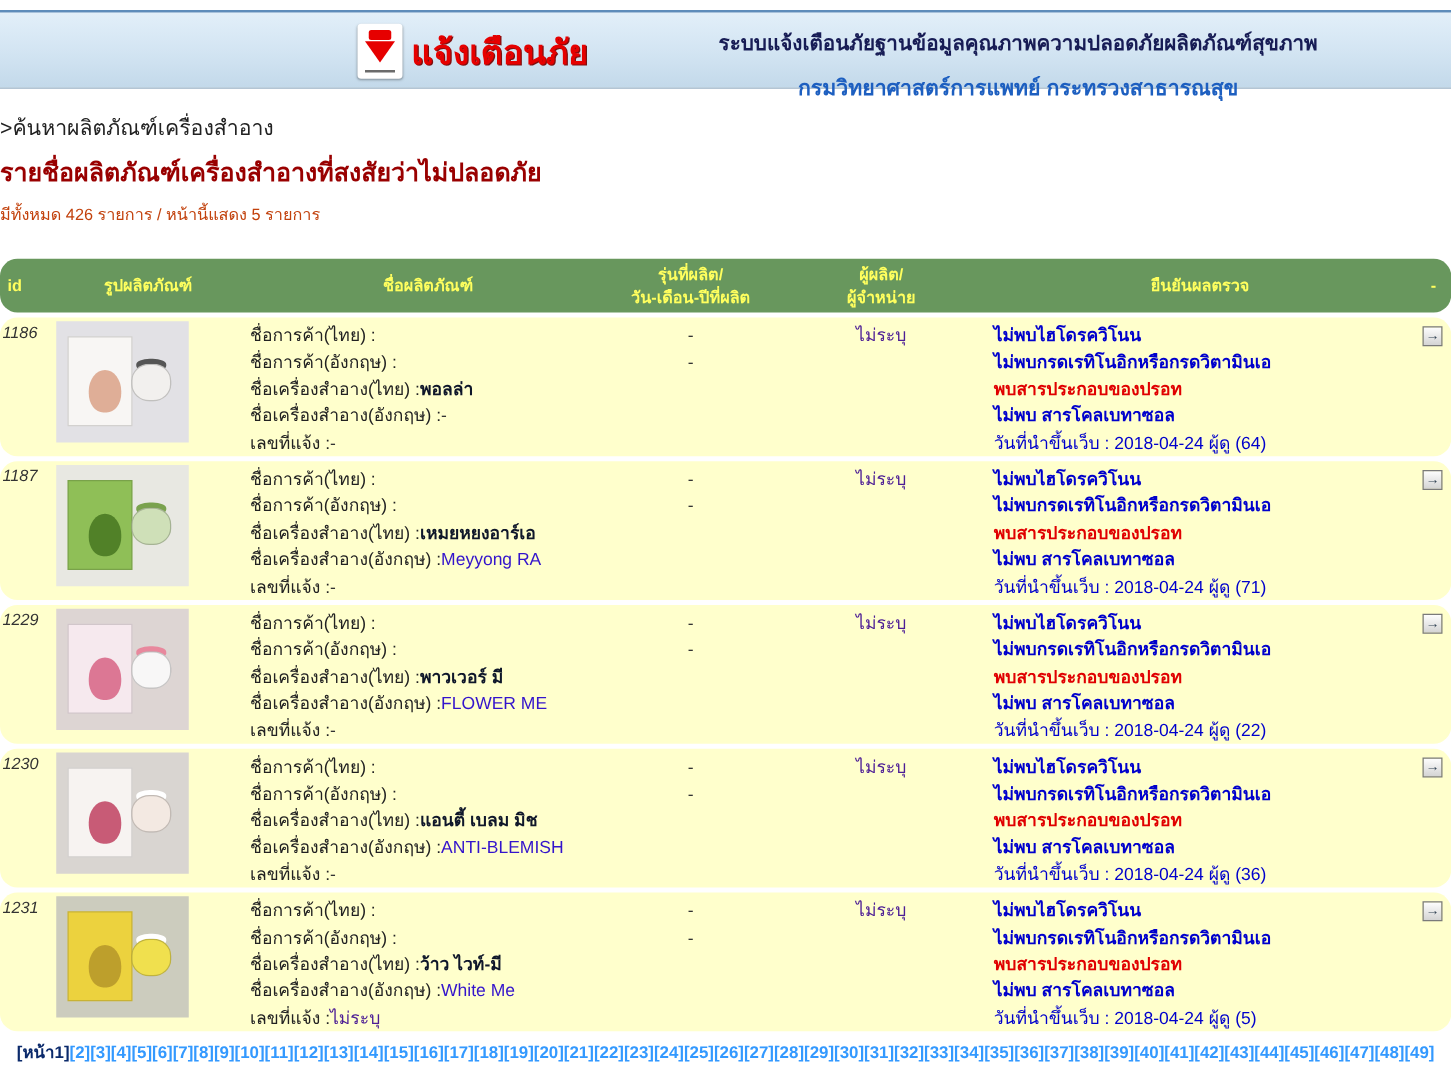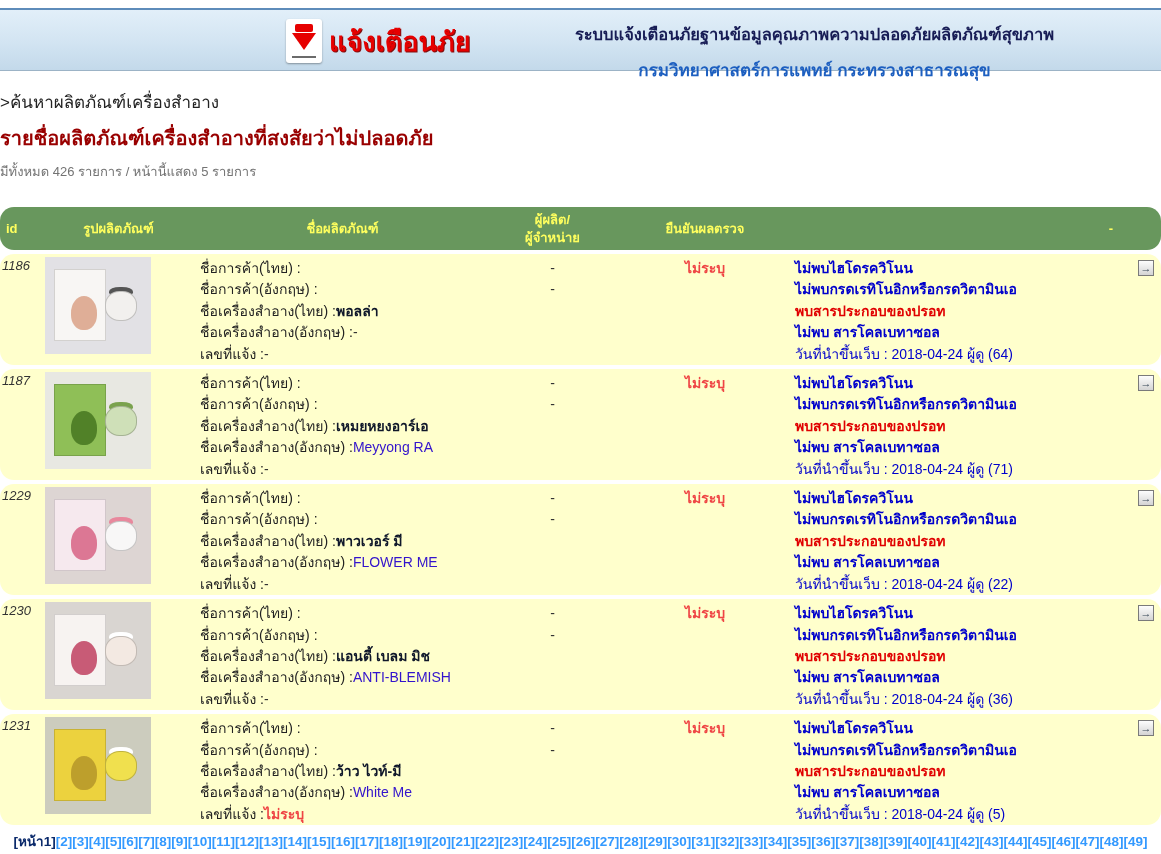--- a/index.html
+++ b/index.html
@@ -18,21 +18,21 @@
     border-left:12px solid transparent; border-right:12px solid transparent; border-top:17px solid #e60000; }
   .li-under { position:absolute; bottom:5px; left:6px; right:6px; height:2px; background:#6b6b6b; }
   .logo-text { color:#e60000; font-size:27px; font-weight:bold; text-shadow:1px 1px 0 #7e0f0f; }
   .sys-block { position:absolute; left:557px; top:11px; width:515px; text-align:center; }
   .sys-title { font-size:16.5px; font-weight:bold; color:#171c55; }
   .sys-sub { margin-top:9px; font-size:17px; font-weight:bold; color:#1d5fc0; }
 
   
   .breadcrumb { margin-top:17px; font-size:17px; color:#222; }
   .page-title { margin-top:7px; font-size:20px; font-weight:bold; color:#990000; }
-  .summary { margin-top:7px; font-size:13px; color:#737373; }
+  .summary { margin-top:7px; font-size:13px; color:#c2410c; }
 
   
   .grid-cols { display:grid; grid-template-columns:42px 153px 295px 125px 180px 330px 36px;border-radius:14px; }
   .thead { margin-top:25px; background:#68975d; height:43px; align-items:center;
     color:#ffff5e; font-size:13px; font-weight:bold; text-align:center; }
   .thead .h-cell { line-height:18px; }
   .thead .h-id { text-align:left; padding-left:6px; }
   .thead .h-action { text-align:right; padding-right:12px; }
 
   .row { background:#ffffcc; margin-top:4px; min-height:108px; font-size:14px; }
@@ -41,21 +41,21 @@
   .photo { width:106px; height:97px; position:relative; overflow:hidden; }
   .p-box { position:absolute; left:9px; top:12px; width:52px; height:72px; border:1px solid rgba(0,0,0,.15); }
   .p-accent { position:absolute; left:16px; top:26px; width:26px; height:34px; border-radius:50% 50% 45% 45%; opacity:.9; }
   .p-jar { position:absolute; right:14px; top:34px; width:32px; height:30px; border-radius:45%; border:1px solid rgba(0,0,0,.2); }
   .p-lid { position:absolute; right:18px; top:30px; width:24px; height:10px; border-radius:45%; }
   .c-name { padding:4px 0 0 5px; }
   .c-name .line { line-height:21.4px; white-space:nowrap; color:#222; }
   .v-th { color:#0f172a; font-weight:bold; }
   .v-en { color:#3314cc; }
   .v-plain { color:#333; }
-  .v-strong { color:#ef4444; font-weight:bold; }
+  .v-strong { color:#4c1d95; font-weight:normal; }
   .c-batch { padding-top:4px; text-align:center; color:#333; line-height:21.4px; }
   .c-prod { padding-top:4px; text-align:center; line-height:21.4px; }
   .c-result { padding-top:4px; line-height:21.4px; }
   .res-ok { color:#0000cc; font-weight:bold; }
   .res-found { color:#e00000; font-weight:bold; }
   .res-date { color:#0000cc; }
   .c-action { text-align:right; padding:5px 7px 0 0; }
   .btn-detail { display:inline-block; width:16px; height:16px; border:1px solid #7a7a7a;
     background:linear-gradient(#fdfdfd,#d4d4d4); font-size:11px; line-height:14px;
     text-align:center; color:#345; cursor:pointer; }
@@ -85,20 +85,24 @@
 
 <div class="breadcrumb">&gt;ค้นหาผลิตภัณฑ์เครื่องสำอาง</div>
 <div class="page-title">รายชื่อผลิตภัณฑ์เครื่องสำอางที่สงสัยว่าไม่ปลอดภัย</div>
 <div class="summary">มีทั้งหมด 426 รายการ / หน้านี้แสดง 5 รายการ</div>
 
 <div class="thead grid-cols">
   <div class="h-cell h-id">id</div>
   <div class="h-cell">รูปผลิตภัณฑ์</div>
   <div class="h-cell">ชื่อผลิตภัณฑ์</div>
   <div class="h-cell">
+    <div>รุ่นที่ผลิต/</div>
+      <div>วัน-เดือน-ปีที่ผลิต</div>
+  </div>
+  <div class="h-cell">
     <div>ผู้ผลิต/</div>
       <div>ผู้จำหน่าย</div>
   </div>
   <div class="h-cell">ยืนยันผลตรวจ</div>
   <div class="h-cell h-action">-</div>
 </div>
 
 <div id="rows-container">
     <div class="row grid-cols">
       <div class="c-id">1186</div>

